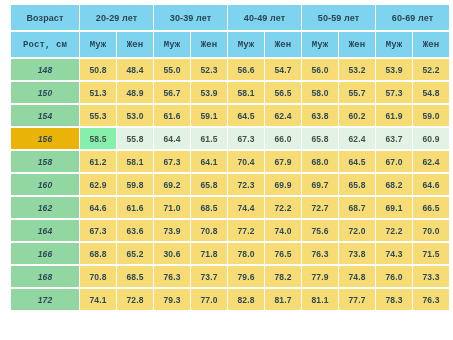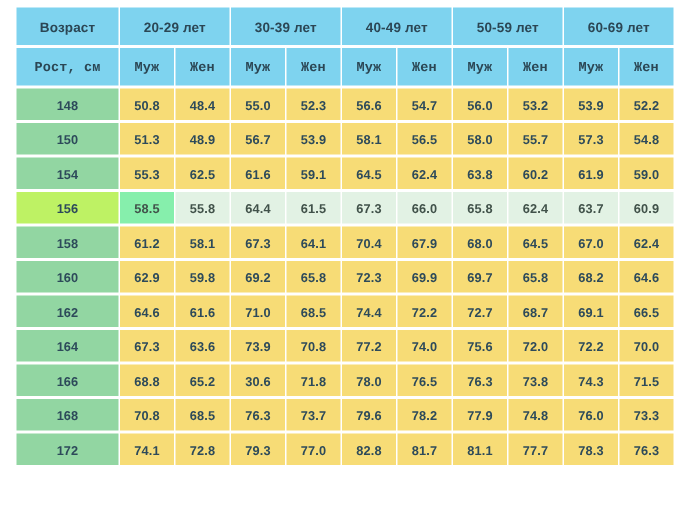--- a/index.html
+++ b/index.html
@@ -61,31 +61,32 @@
   th.corner-cell {
     background: #7ed3ef;
   }
 
   
   td.height-cell {
     background: #92d6a2;
     height: 21px;
     color: #2f5040;
     font-size: 8.5px;
+    font-style: italic;
   }
   td.value-cell {
     background: #f7dc76;
     height: 21px;
     color: #4a4228;
     font-size: 8.5px;
   }
 
   
   tr.row-highlight td.height-cell {
-    background: #bef264;
+    background: #eab308;
     margin-top: 40px;
   }
   tr.row-highlight td.value-cell {
     background: #e2f2e4;
     color: #41524a;
   }
   tr.row-highlight td.value-cell.first-value {
     background: #86efac;
   }
 
@@ -157,21 +158,21 @@
           <td class="value-cell">58.1</td>
           <td class="value-cell">56.5</td>
           <td class="value-cell">58.0</td>
           <td class="value-cell">55.7</td>
           <td class="value-cell">57.3</td>
           <td class="value-cell">54.8</td>
         </tr>
         <tr>
           <td class="height-cell">154</td>
           <td class="value-cell first-value">55.3</td>
-          <td class="value-cell">62.5</td>
+          <td class="value-cell">53.0</td>
           <td class="value-cell">61.6</td>
           <td class="value-cell">59.1</td>
           <td class="value-cell">64.5</td>
           <td class="value-cell">62.4</td>
           <td class="value-cell">63.8</td>
           <td class="value-cell">60.2</td>
           <td class="value-cell">61.9</td>
           <td class="value-cell">59.0</td>
         </tr>
         <tr class="row-highlight">

